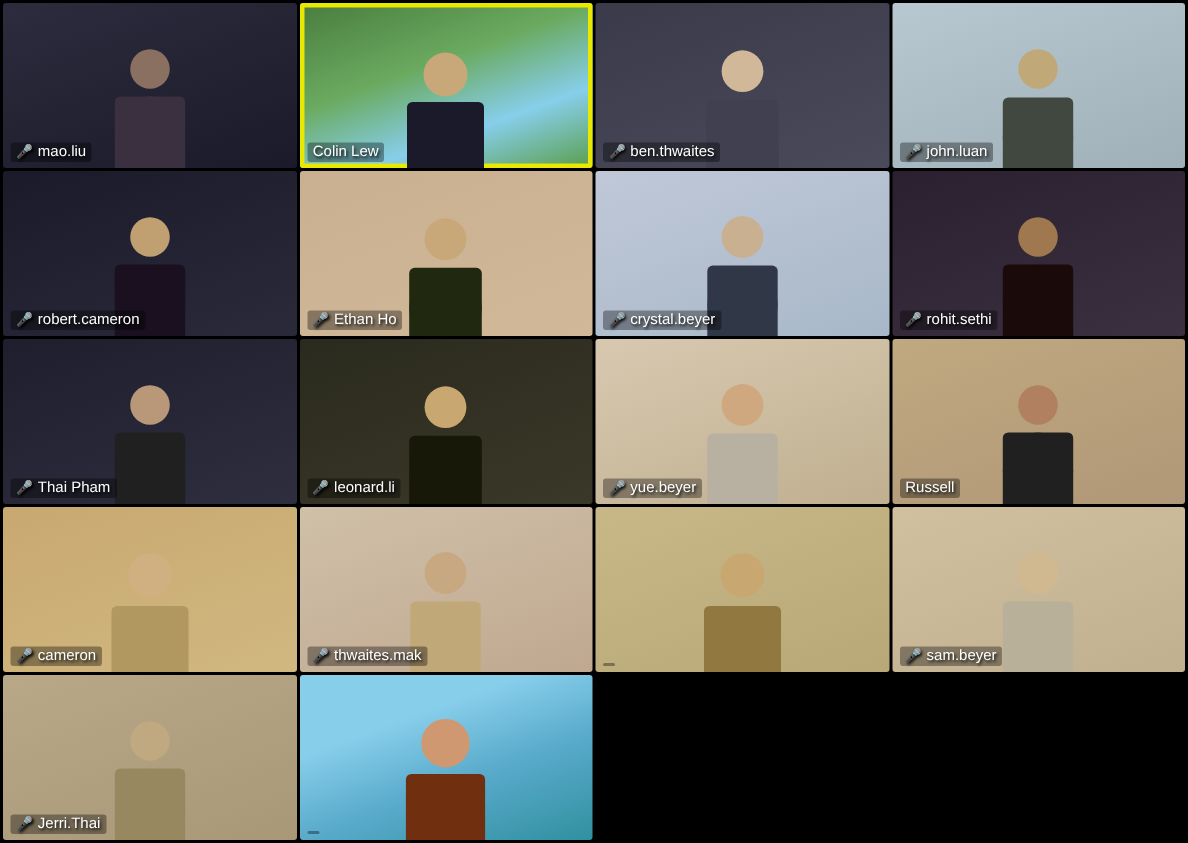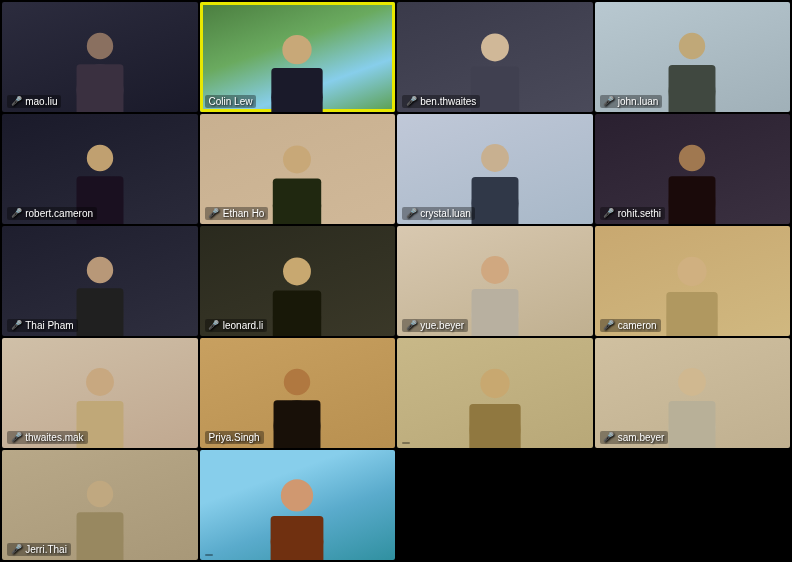--- a/index.html
+++ b/index.html
@@ -161,21 +161,21 @@
   </div>
 
   <div class="cell cell-crystal">
     <svg class="person-svg" viewBox="0 0 100 120" xmlns="http://www.w3.org/2000/svg">
       <circle cx="50" cy="30" r="19" fill="#c8b090"></circle>
       <ellipse cx="50" cy="92" rx="32" ry="33" fill="#404858"></ellipse>
       <rect x="18" y="56" width="64" height="70" fill="#303848" rx="5"></rect>
     </svg>
     <div class="name-label">
       <span class="mic-red">🎤</span>
-      <span>crystal.luan</span>
+      <span>crystal.beyer</span>
     </div>
   </div>
 
   <div class="cell cell-rohit">
     <svg class="person-svg" viewBox="0 0 100 120" xmlns="http://www.w3.org/2000/svg">
       <circle cx="50" cy="30" r="18" fill="#a07850"></circle>
       <ellipse cx="50" cy="90" rx="32" ry="35" fill="#2a1a1a"></ellipse>
       <rect x="18" y="55" width="64" height="70" fill="#1a0a0a" rx="5"></rect>
     </svg>
     <div class="name-label">
@@ -213,20 +213,30 @@
       <circle cx="50" cy="30" r="19" fill="#d0a880"></circle>
       <ellipse cx="50" cy="92" rx="32" ry="33" fill="#c8c0b0"></ellipse>
       <rect x="18" y="56" width="64" height="70" fill="#b8b0a0" rx="5"></rect>
     </svg>
     <div class="name-label">
       <span class="mic-red">🎤</span>
       <span>yue.beyer</span>
     </div>
   </div>
 
+  <div class="cell cell-russell">
+    <svg class="person-svg" viewBox="0 0 100 120" xmlns="http://www.w3.org/2000/svg">
+      <circle cx="50" cy="30" r="18" fill="#b08060"></circle>
+      <ellipse cx="50" cy="90" rx="32" ry="35" fill="#303030"></ellipse>
+      <rect x="18" y="55" width="64" height="70" fill="#202020" rx="5"></rect>
+    </svg>
+    <div class="name-label">
+      <span>Russell</span>
+    </div>
+  </div>
 
 
   <div class="cell cell-valeria">
     <svg class="person-svg" viewBox="0 0 100 120" xmlns="http://www.w3.org/2000/svg">
       <circle cx="50" cy="32" r="20" fill="#d0b080"></circle>
       <ellipse cx="50" cy="95" rx="35" ry="32" fill="#c0a870"></ellipse>
       <rect x="15" y="60" width="70" height="65" fill="#b09860" rx="5"></rect>
     </svg>
     <div class="name-label">
       <span class="mic-red">🎤</span>
@@ -239,30 +249,20 @@
       <circle cx="50" cy="30" r="19" fill="#c8a880"></circle>
       <ellipse cx="50" cy="92" rx="32" ry="33" fill="#d0b888"></ellipse>
       <rect x="18" y="56" width="64" height="70" fill="#c0a878" rx="5"></rect>
     </svg>
     <div class="name-label">
       <span class="mic-red">🎤</span>
       <span>thwaites.mak</span>
     </div>
   </div>
 
-  <div class="cell cell-priya">
-    <svg class="person-svg" viewBox="0 0 100 120" xmlns="http://www.w3.org/2000/svg">
-      <circle cx="50" cy="30" r="18" fill="#b07840"></circle>
-      <ellipse cx="50" cy="90" rx="32" ry="35" fill="#282018"></ellipse>
-      <rect x="18" y="55" width="64" height="70" fill="#181008" rx="5"></rect>
-    </svg>
-    <div class="name-label">
-      <span>Priya.Singh</span>
-    </div>
-  </div>
 
   <div class="cell cell-bottom1">
     <svg class="person-svg" viewBox="0 0 100 120" xmlns="http://www.w3.org/2000/svg">
       <circle cx="50" cy="32" r="20" fill="#c8a870"></circle>
       <ellipse cx="50" cy="95" rx="35" ry="32" fill="#a08850"></ellipse>
       <rect x="15" y="60" width="70" height="65" fill="#907840" rx="5"></rect>
     </svg>
     <div class="name-label">
     </div>
   </div>

